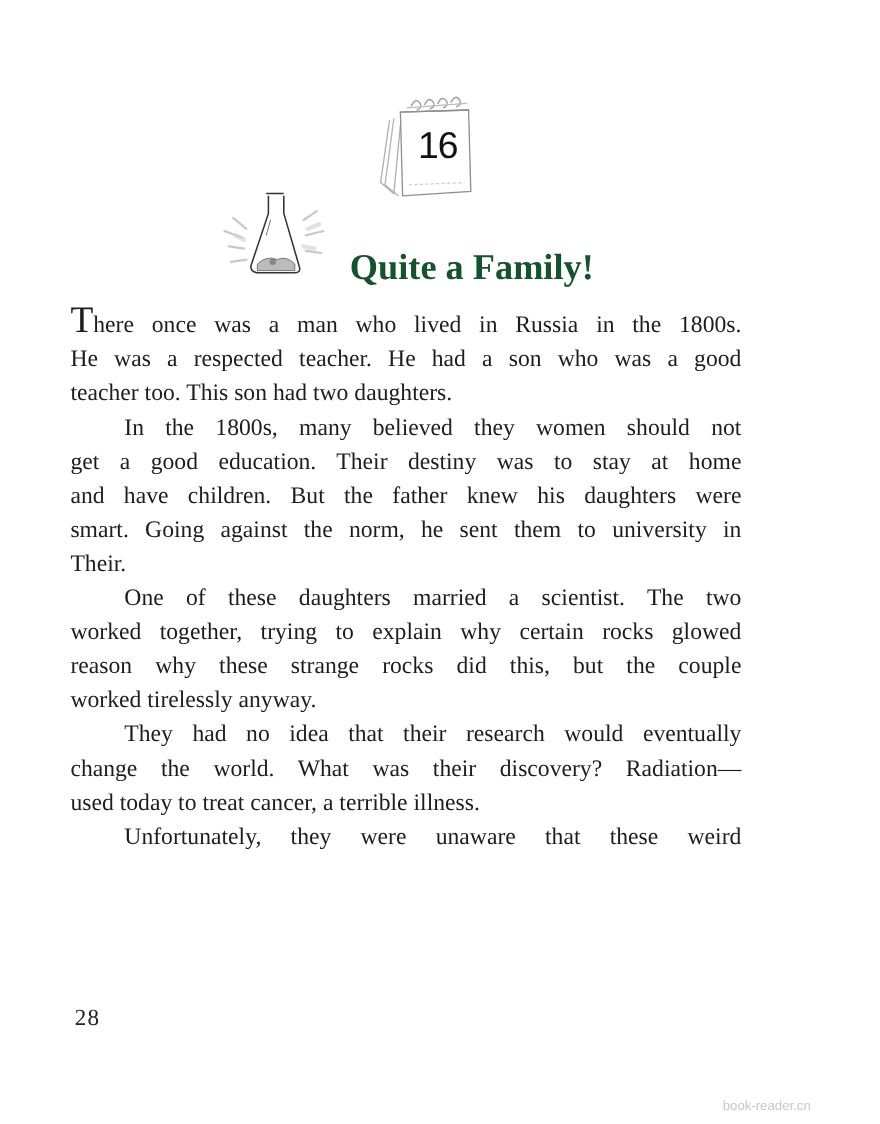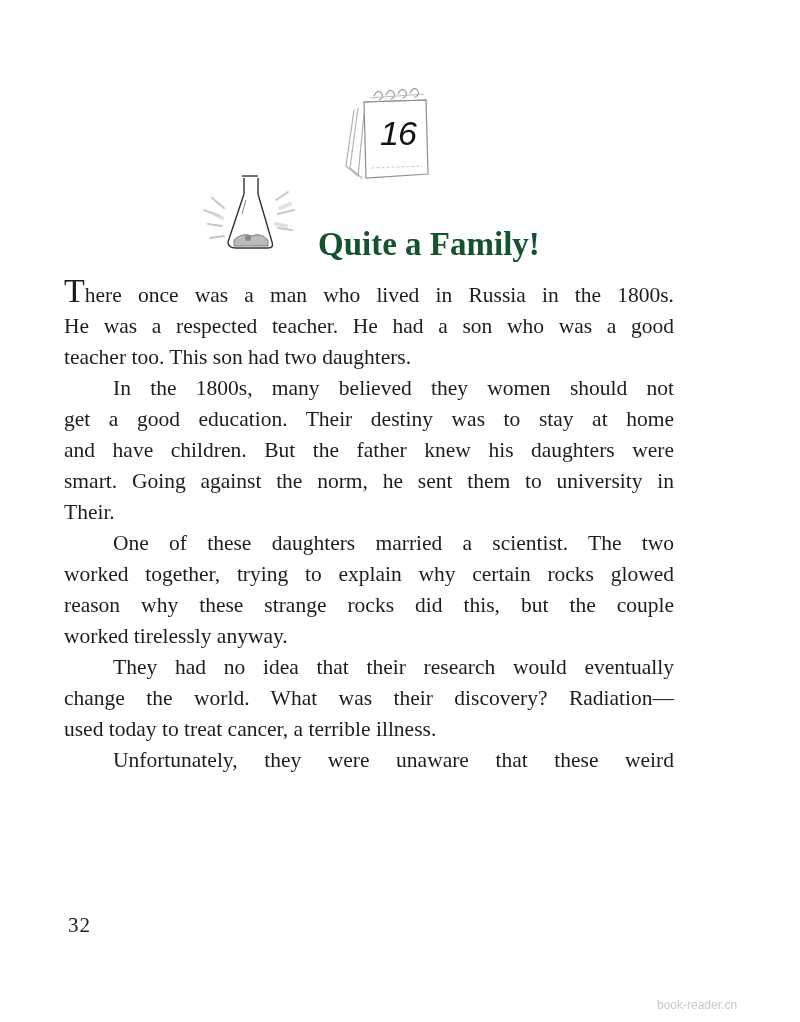--- a/index.html
+++ b/index.html
@@ -21,21 +21,20 @@
       width: 800px; height: 1022px;
       background: #ffffff;
     }
     
     .calendar {
       position: absolute;
       left: 340px;
       top: 78px;
       width: 96px;
       height: 110px;
-      font-style: italic;
     }
     .calendar svg { position: absolute; left: 0; top: 0; }
     .calendar-number {
       position: absolute;
       left: 28px;
       top: 36px;
       width: 60px;
       text-align: center;
       font-family: "Liberation Sans", "DejaVu Sans", sans-serif;
       font-size: 34px;
@@ -189,15 +188,15 @@
       <span class="line indent">They had no idea that their research would eventually</span>
       <span class="line">change the world. What was their discovery? Radiation—</span>
       <span class="line last">used today to treat cancer, a terrible illness.</span>
     </div>
 
     <div>
       <span class="line indent">Unfortunately, they were unaware that these weird</span>
     </div>
   </div>
 
-  <div class="page-number">32</div>
+  <div class="page-number">28</div>
   <div class="watermark">book-reader.cn</div>
 </div>
 
 </body></html>

